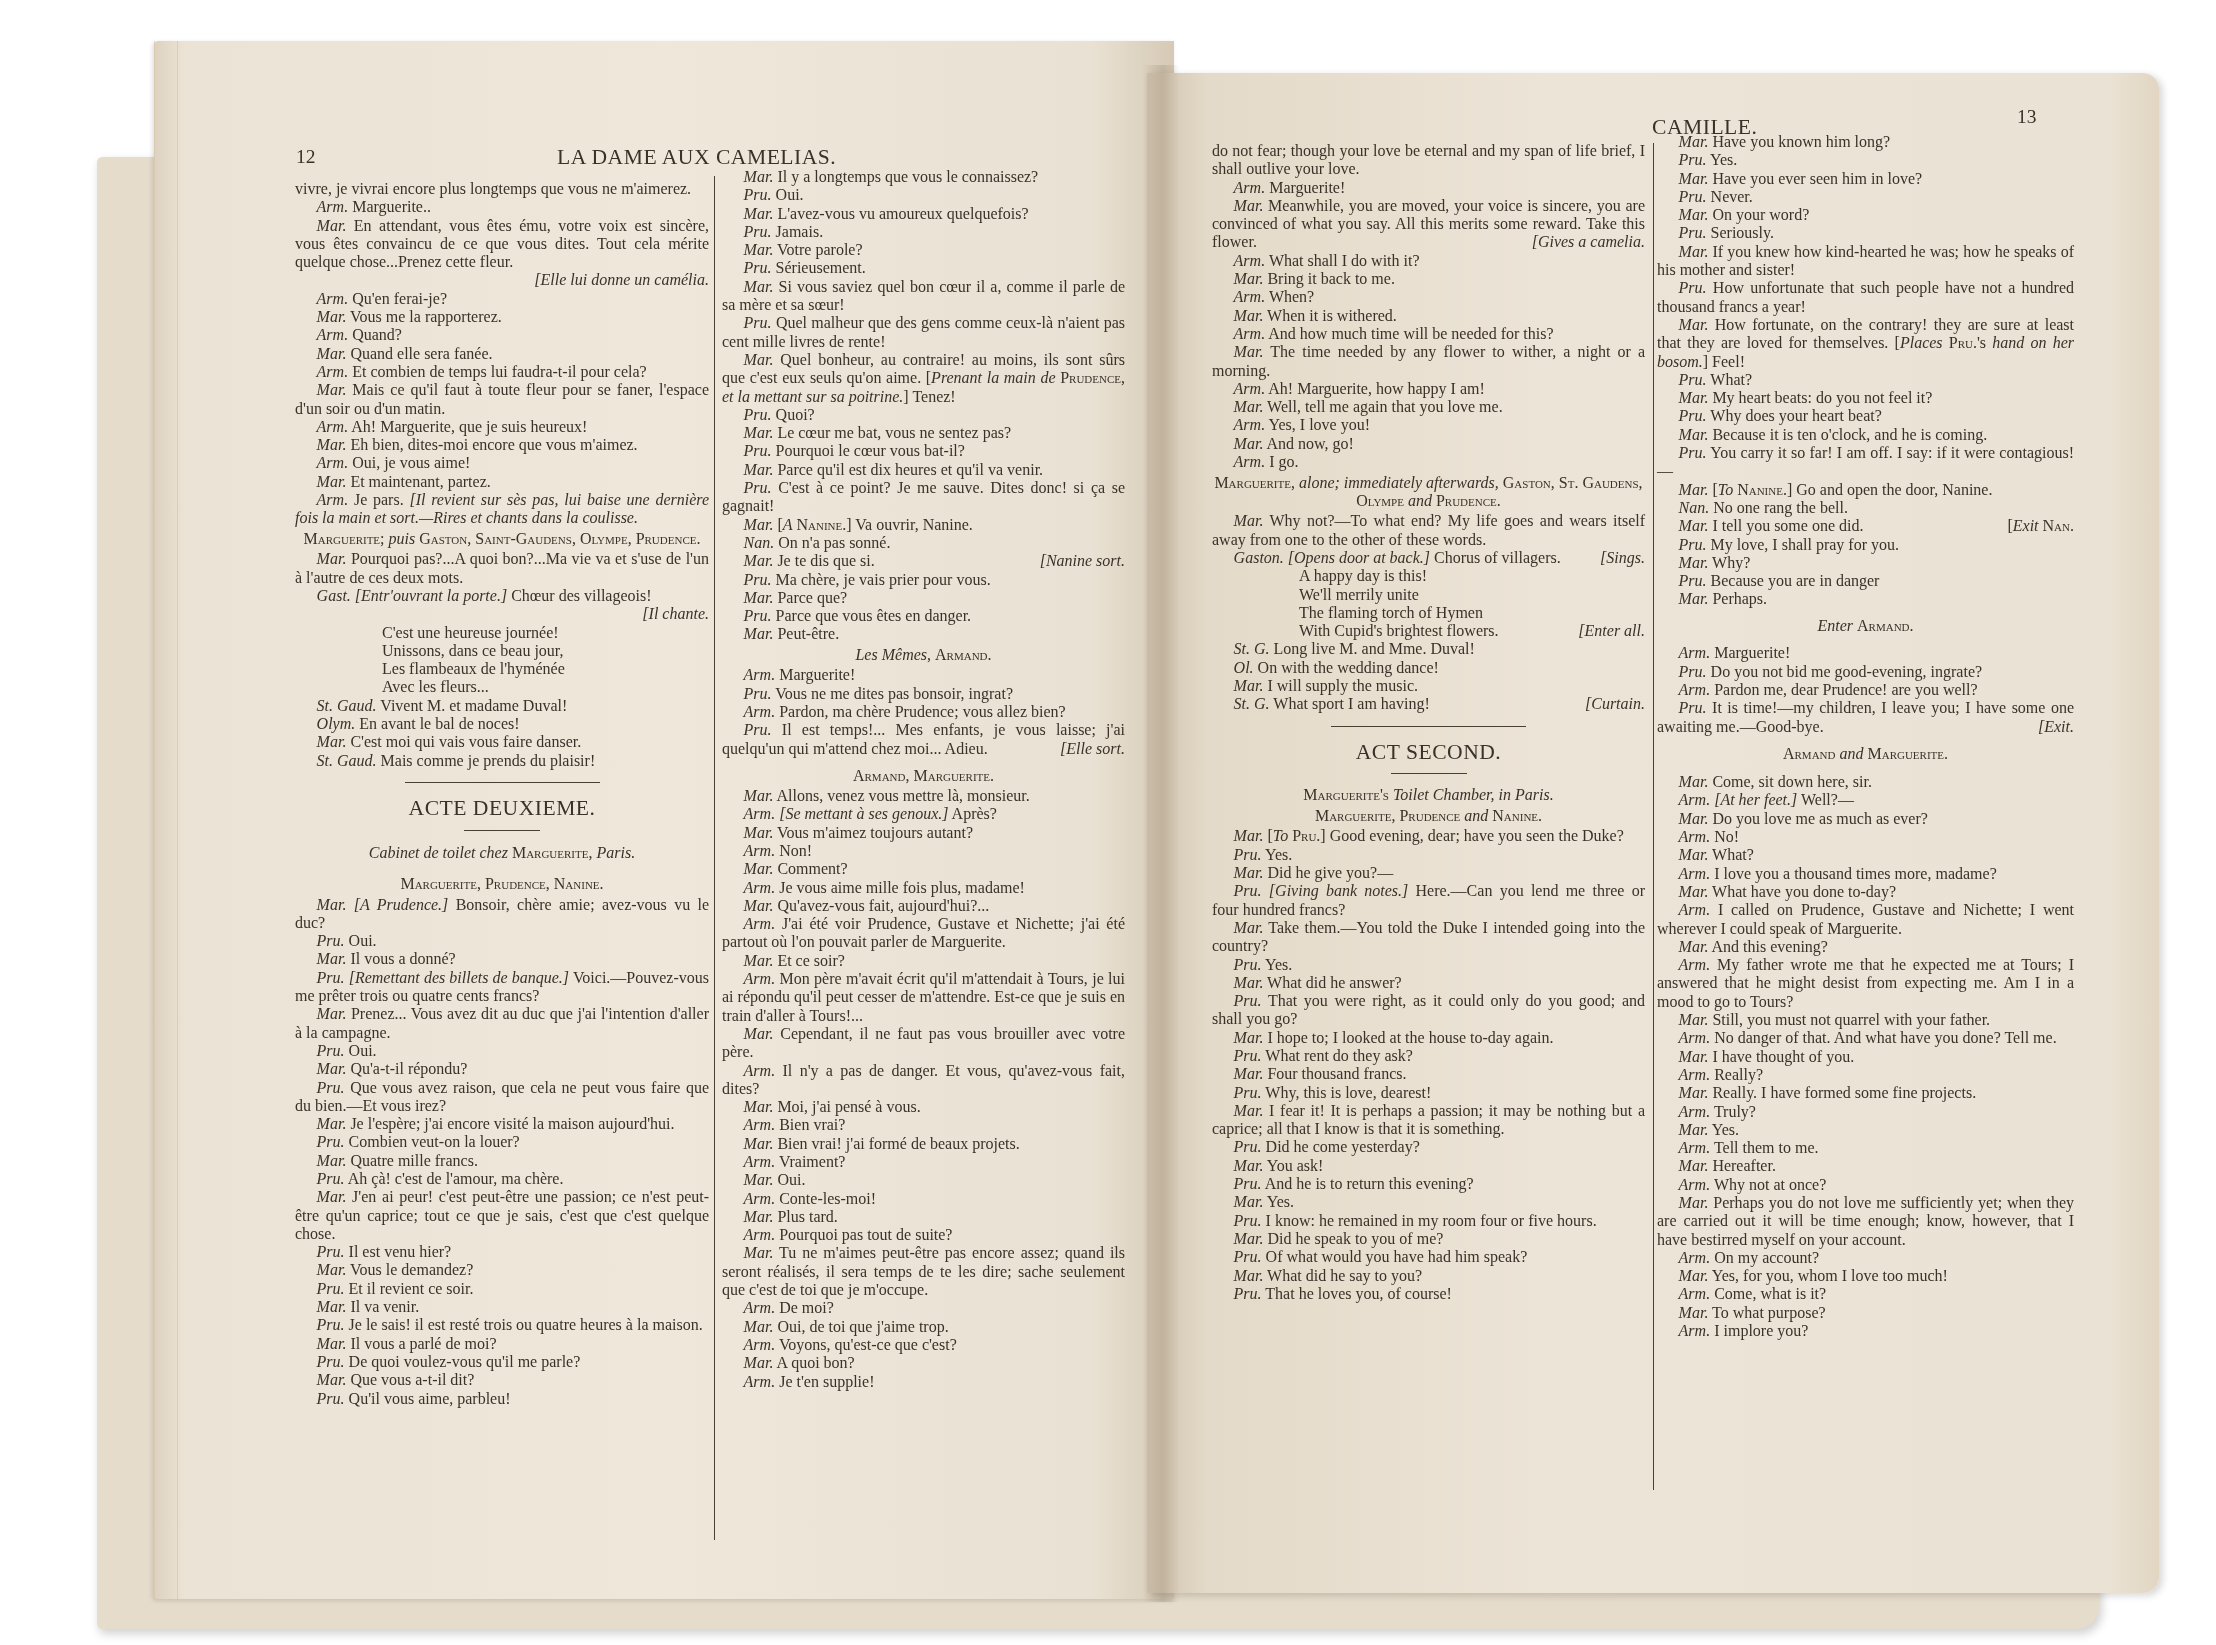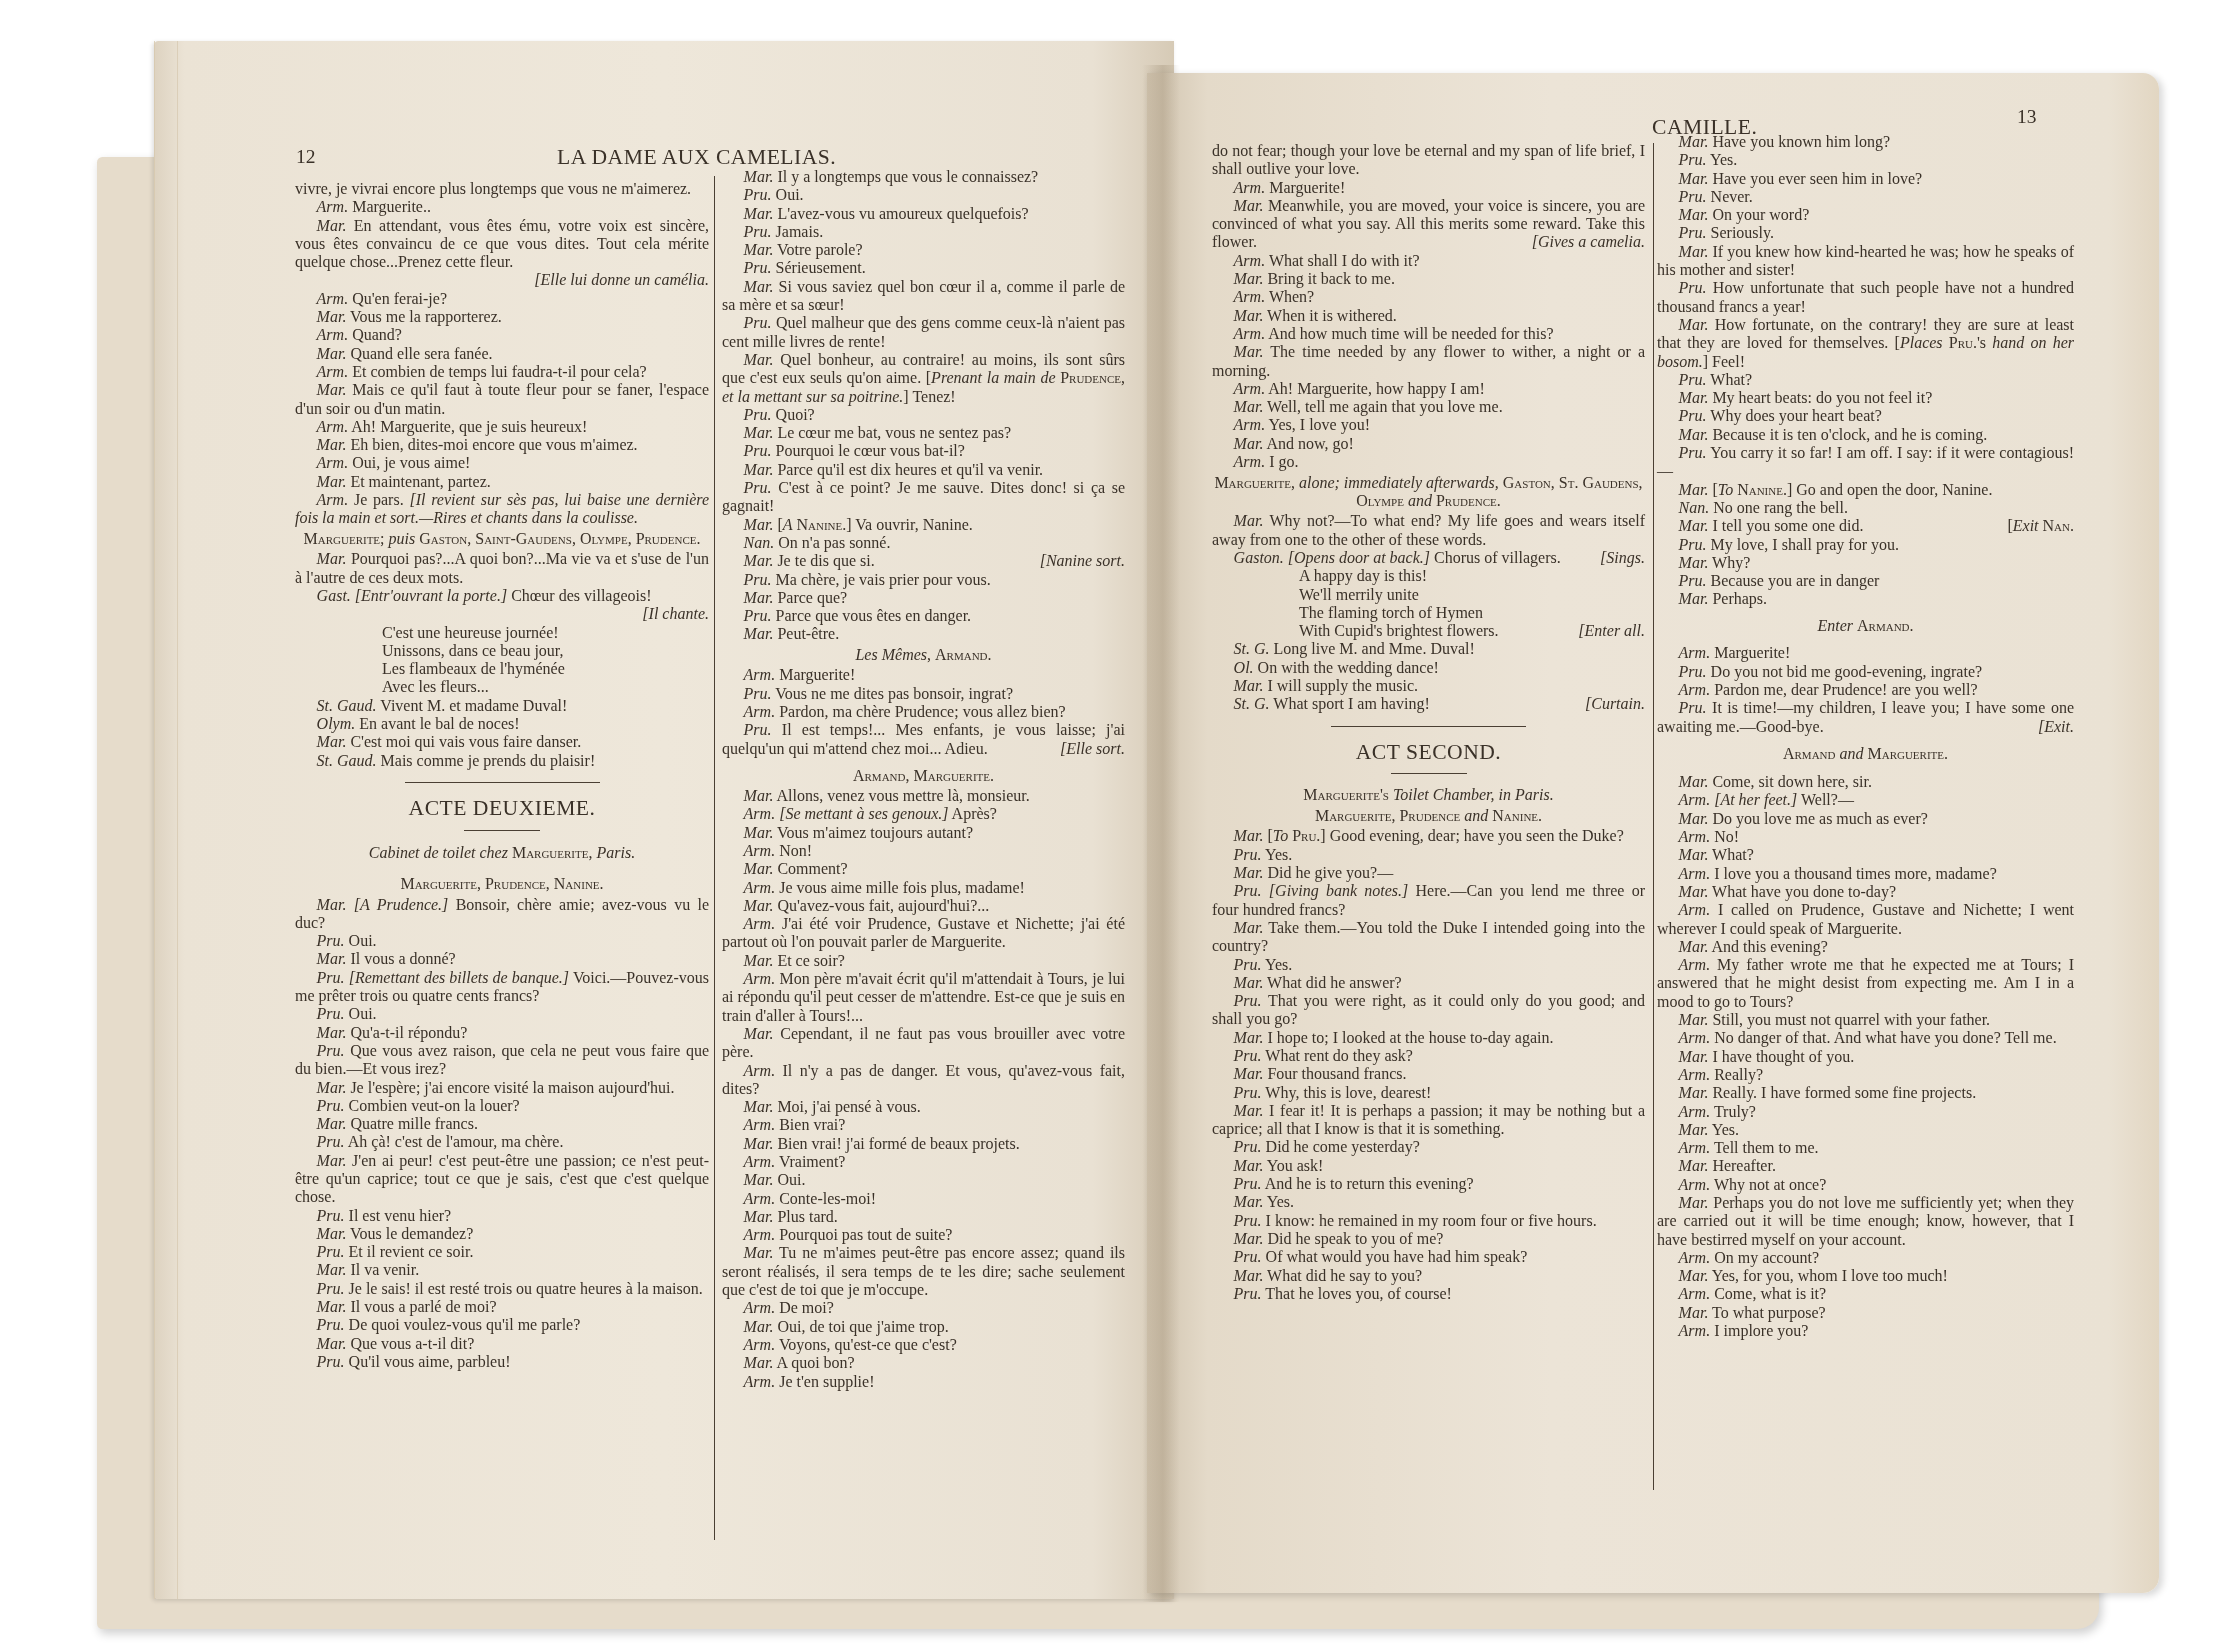--- a/index.html
+++ b/index.html
@@ -99,20 +99,21 @@
     <div class="blk speech"><span class="speaker">St. Gaud.</span> <span>Mais comme je prends du plaisir!</span></div>
     <div class="sep-rule"></div>
     <div class="act-title">ACTE DEUXIEME.</div>
     <div class="act-rule"></div>
     <div class="blk heading" style="margin: 13px 0px;"><i>Cabinet de toilet chez</i> <span class="sc">Marguerite</span>, <i>Paris.</i></div>
     <div class="blk heading" style="margin: 2.2px 0px;"><span class="sc">Marguerite, Prudence, Nanine.</span></div>
     <div class="blk speech"><span class="speaker">Mar.</span> <span class="stage">[A Prudence.]</span> <span>Bonsoir, chère amie; avez-vous vu le duc?</span></div>
     <div class="blk speech"><span class="speaker">Pru.</span> <span>Oui.</span></div>
     <div class="blk speech"><span class="speaker">Mar.</span> <span>Il vous a donné?</span></div>
     <div class="blk speech"><span class="speaker">Pru.</span> <span class="stage">[Remettant des billets de banque.]</span> <span>Voici.—Pouvez-vous me prêter trois ou quatre cents francs?</span></div>
+    <div class="blk speech"><span class="speaker">Mar.</span> <span>Prenez... Vous avez dit au duc que j'ai l'intention d'aller à la campagne.</span></div>
     <div class="blk speech"><span class="speaker">Pru.</span> <span>Oui.</span></div>
     <div class="blk speech"><span class="speaker">Mar.</span> <span>Qu'a-t-il répondu?</span></div>
     <div class="blk speech"><span class="speaker">Pru.</span> <span>Que vous avez raison, que cela ne peut vous faire que du bien.—Et vous irez?</span></div>
     <div class="blk speech"><span class="speaker">Mar.</span> <span>Je l'espère; j'ai encore visité la maison aujourd'hui.</span></div>
     <div class="blk speech"><span class="speaker">Pru.</span> <span>Combien veut-on la louer?</span></div>
     <div class="blk speech"><span class="speaker">Mar.</span> <span>Quatre mille francs.</span></div>
     <div class="blk speech"><span class="speaker">Pru.</span> <span>Ah çà! c'est de l'amour, ma chère.</span></div>
     <div class="blk speech"><span class="speaker">Mar.</span> <span>J'en ai peur! c'est peut-être une passion; ce n'est peut-être qu'un caprice; tout ce que je sais, c'est que c'est quelque chose.</span></div>
     <div class="blk speech"><span class="speaker">Pru.</span> <span>Il est venu hier?</span></div>
     <div class="blk speech"><span class="speaker">Mar.</span> <span>Vous le demandez?</span></div>

